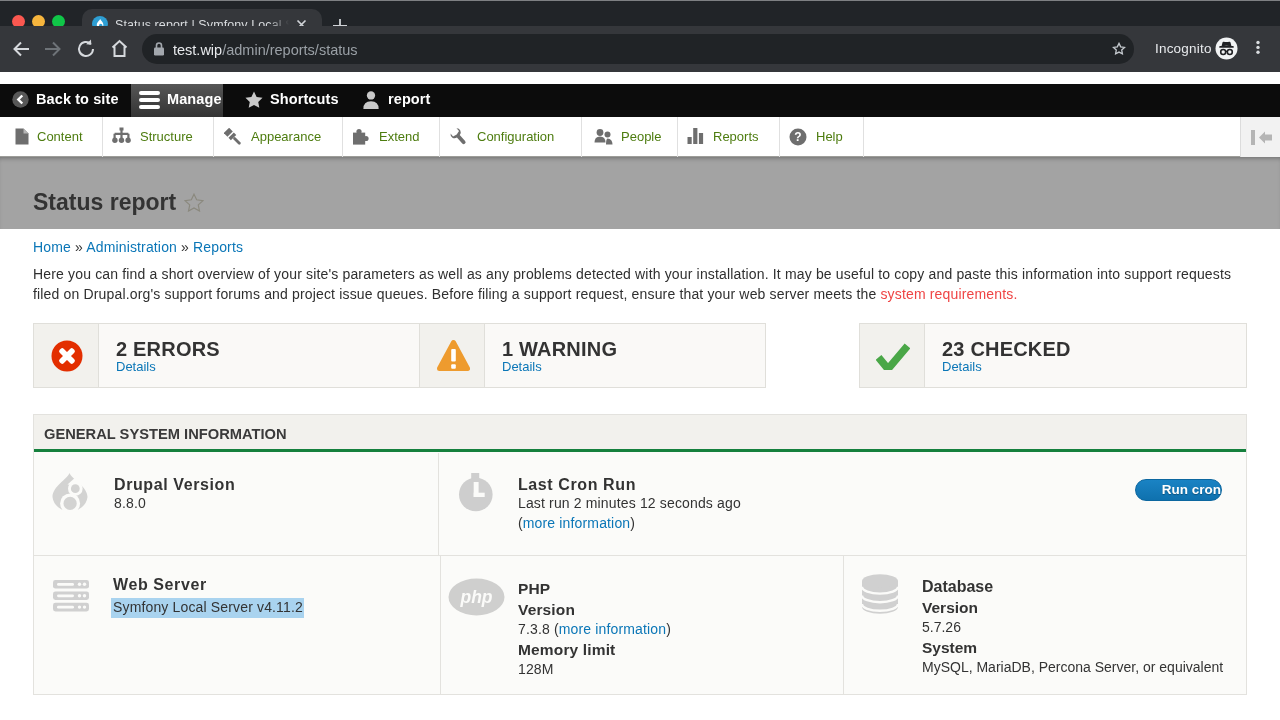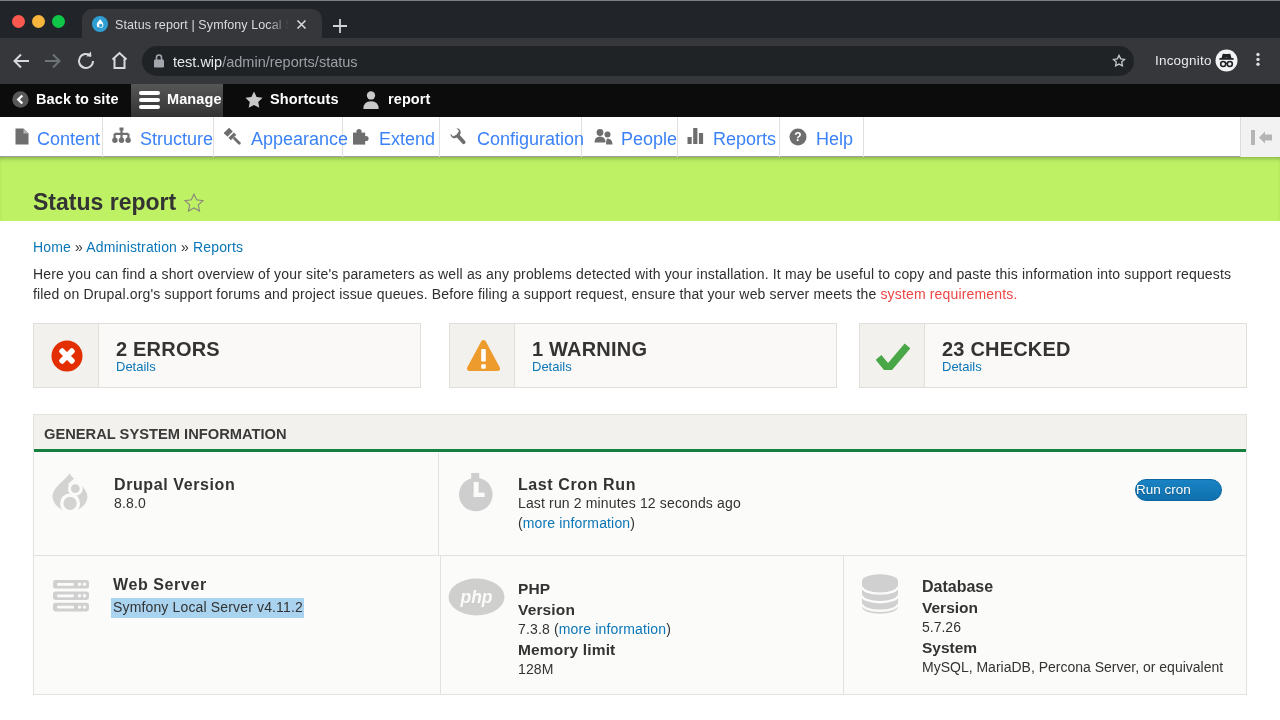--- a/index.html
+++ b/index.html
@@ -4,57 +4,57 @@
 html,body{width:1280px;height:720px;overflow:hidden}
 body{font-family:"Liberation Sans",sans-serif;background:#fff;position:relative}
 .abs{position:absolute}
 
 #tabstrip{position:absolute;left:0;top:0;width:1280px;height:38px;background:#212428;border-top:1px solid #7e8083}
 .light{position:absolute;top:14px;width:13px;height:13px;border-radius:50%}
 #tab{position:absolute;left:82px;top:8px;width:240px;height:30px;background:#35373b;border-radius:10px 10px 0 0}
 #tabtitle{position:absolute;left:33px;top:8.5px;width:181px;height:16px;font-size:12.5px;color:#d9dcdf;white-space:nowrap;overflow:hidden;letter-spacing:.1px}
 #tabfade{position:absolute;left:186px;top:0;width:28px;height:30px;background:linear-gradient(90deg,rgba(53,55,59,0),#35373b 75%)}
 
-#toolbar{position:absolute;left:0;top:38px;width:1280px;height:46px;background:#35373b}
+#toolbar{position:absolute;left:0;top:26px;width:1280px;height:46px;background:#35373b}
 #omnibox{position:absolute;left:142px;top:8px;width:992px;height:30px;border-radius:15px;background:#202326}
 #urltext{position:absolute;left:31px;top:7.5px;font-size:14.5px;color:#e8eaed;white-space:nowrap}
 #urltext span{color:#9aa0a6}
 #incog{position:absolute;left:1155px;top:15px;font-size:13.5px;color:#e8eaed;letter-spacing:.2px}
 
 #adminbar{position:absolute;left:0;top:84px;width:1280px;height:33px;background:#0c0c0c;color:#fff}
 #adminbar .lbl{position:absolute;top:6.5px;font-weight:bold;font-size:14.5px;letter-spacing:.1px}
 #manage{position:absolute;left:131px;top:0;width:92px;height:33px;background:linear-gradient(#565656,#333)}
 
 #menubar{position:absolute;left:0;top:117px;width:1280px;height:40px;background:#fff;border-bottom:1px solid #9d9d99}
 .mitem{position:absolute;top:0;height:40px;border-right:1px solid #e0e0e0}
-.mlabel{position:absolute;top:12px;font-size:18px;color:#3b82f6}
+.mlabel{position:absolute;top:12px;font-size:13px;color:#4d7c0f}
 #collapse{position:absolute;left:1240px;top:0;width:40px;height:40px;background:#f2f2f2;border-left:1px solid #dcdcdc}
 
-#titleband{position:absolute;left:0;top:157px;width:1280px;height:64px;background:#bef264;box-shadow:inset 0 4px 5px -3px rgba(0,0,0,.35)}
+#titleband{position:absolute;left:0;top:157px;width:1280px;height:72px;background:#a3a3a3;box-shadow:inset 0 4px 5px -3px rgba(0,0,0,.35)}
 #h1{position:absolute;left:33px;top:31.5px;font-size:23px;font-weight:bold;color:#333;letter-spacing:0}
 #breadcrumb{position:absolute;left:33px;top:239px;font-size:14px;color:#333;letter-spacing:.15px}
 #breadcrumb a{color:#0a76b7;text-decoration:none}
 #para{position:absolute;left:33px;top:263.5px;width:1230px;font-size:14px;line-height:20px;color:#2f2f2f;letter-spacing:.16px}
 #para a{color:#ef4444;text-decoration:none}
 
 .card{position:absolute;top:323px;height:65px;background:#faf9f7;border:1px solid #e0dfda}
 .cardicon{position:absolute;left:0;top:0;width:65px;height:63px;background:#f2f1ed;border-right:1px solid #e0dfda}
 .cardtitle{position:absolute;left:82px;top:13.5px;font-size:20px;font-weight:bold;color:#333;letter-spacing:.2px}
 .carddet{position:absolute;left:82px;top:35px;font-size:13px;color:#0a76b7}
 
 #panel{position:absolute;left:33px;top:414px;width:1214px;height:281px;background:#fbfbf9;border:1px solid #e3e2de}
 #phead{position:absolute;left:0;top:0;width:1212px;height:37px;background:#f2f1ed;border-bottom:3px solid #15803d}
 #phead div{position:absolute;left:10px;top:10.5px;font-size:14.7px;font-weight:bold;color:#3a3a3a;letter-spacing:0}
 .pcell-title{font-size:16px;font-weight:bold;color:#333;line-height:18px;letter-spacing:.6px}
 .pline{font-size:14px;color:#333;line-height:19.6px;letter-spacing:.15px}
 .pline b{font-size:15.5px}
 .pline a{color:#0a76b7;text-decoration:none}
 .vdiv{position:absolute;width:1px;background:#e3e2de}
 .hdiv{position:absolute;left:0;width:1212px;height:1px;background:#e3e2de}
-#runcron{position:absolute;left:1101px;top:64px;width:87px;height:22px;border-radius:11px;background:linear-gradient(#1a83c4,#0f71ae);border:1px solid #0c67a0;color:#fff;font-weight:normal;font-size:13.5px;text-align:left;line-height:20px;text-shadow:0 1px 1px rgba(0,0,0,.3)}
+#runcron{position:absolute;left:1101px;top:64px;width:87px;height:22px;border-radius:11px;background:linear-gradient(#1a83c4,#0f71ae);border:1px solid #0c67a0;color:#fff;font-weight:bold;font-size:13.5px;text-align:right;line-height:20px;text-shadow:0 1px 1px rgba(0,0,0,.3)}
 .hl{background:#a9d3ef;display:inline-block;line-height:15.5px;position:relative;top:3.5px;padding:1.5px 1px 2.5px 2px;margin-left:-2px}
 .ls0 .pline{letter-spacing:0}
 </style></head>
 <body>
 
 <div id="tabstrip">
   <div class="light" style="left:12px;background:#fb5850"></div>
   <div class="light" style="left:32px;background:#f6b53d"></div>
   <div class="light" style="left:52px;background:#10c648"></div>
   <div id="tab">
@@ -231,21 +231,21 @@
   <svg class="abs" style="left:17px;top:16px" width="32" height="32" viewBox="0 0 32 32">
       <circle cx="16" cy="16" r="15.5" fill="#e32e00"></circle>
       <g transform="rotate(45 16 16)">
         <rect x="6.5" y="13.2" width="19" height="5.6" rx="2" fill="#fff"></rect>
         <rect x="13.2" y="6.5" width="5.6" height="19" rx="2" fill="#fff"></rect>
       </g>
     </svg>
   <div class="cardtitle">2 ERRORS</div>
   <div class="carddet">Details</div>
 </div>
-<div class="card" style="left:449px;width:388px">
+<div class="card" style="left:419px;width:347px">
   <div class="cardicon"></div>
   <svg class="abs" style="left:17px;top:15px" width="33" height="34" viewBox="0 0 33 34">
       <path d="M16.5 3.5 L30.5 29.5 L2.5 29.5 Z" fill="#ee9b2e" stroke="#ee9b2e" stroke-width="5" stroke-linejoin="round"></path>
       <rect x="14.2" y="10" width="4.6" height="12.5" rx="1" fill="#fff"></rect>
       <rect x="14.2" y="25.2" width="4.6" height="4.6" rx="1" fill="#fff"></rect>
     </svg>
   <div class="cardtitle">1 WARNING</div>
   <div class="carddet">Details</div>
 </div>
 <div class="card" style="left:859px;width:388px">

